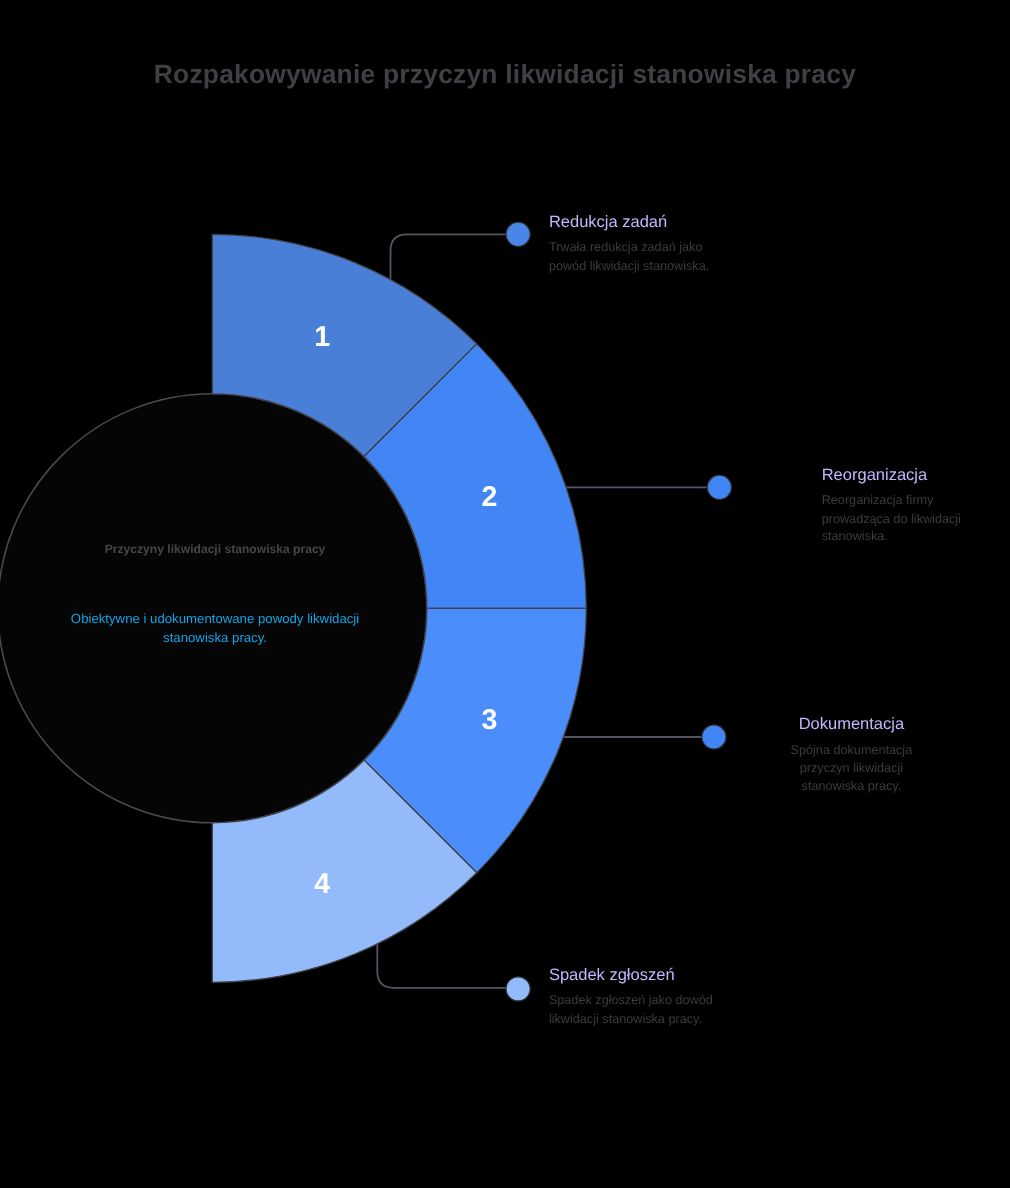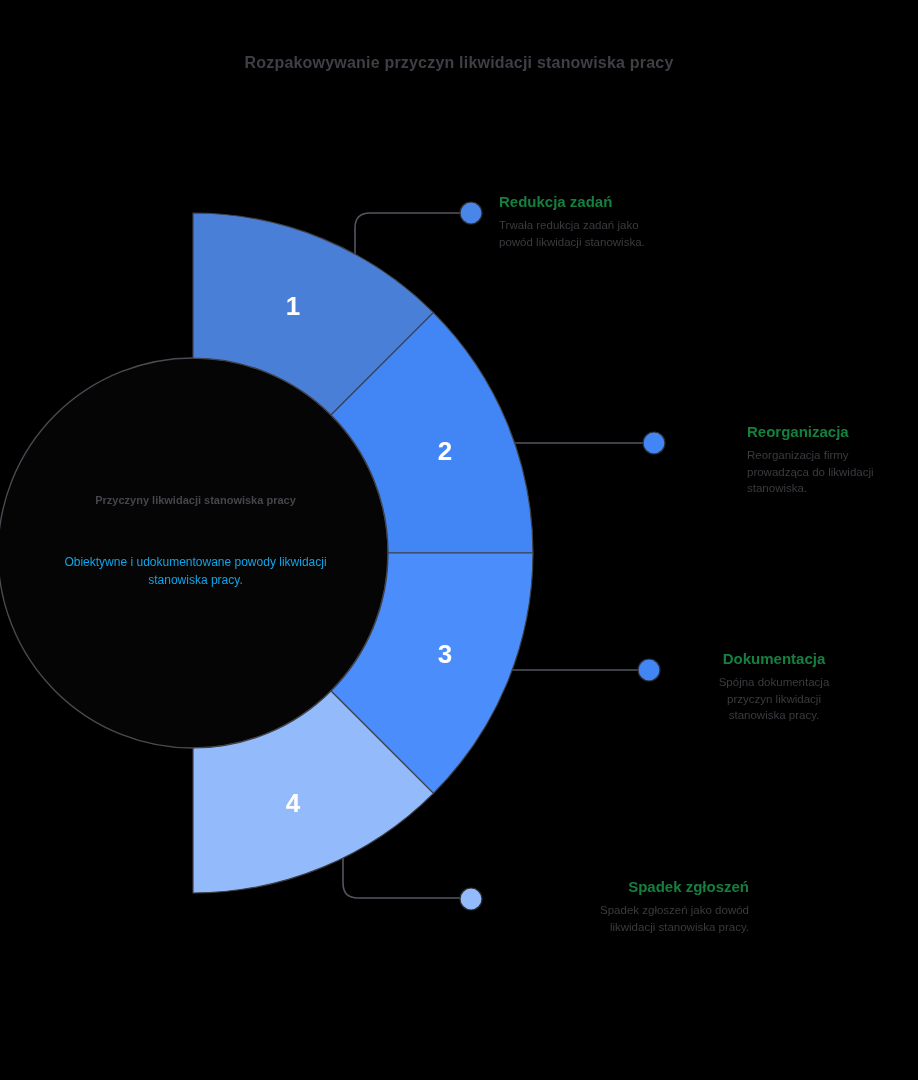--- a/index.html
+++ b/index.html
@@ -19,21 +19,21 @@
     inset: 0;
     width: 918px;
     height: 1080px;
   }
   .title {
     position: absolute;
     top: 54px;
     left: 0;
     width: 918px;
     text-align: center;
-    font-size: 16px;
+    font-size: 24px;
     font-weight: bold;
     color: #3f3f46;
     letter-spacing: 0.2px;
   }
   svg.diagram {
     position: absolute;
     top: 0;
     left: 0;
   }
   .seg-num {
@@ -63,22 +63,22 @@
     text-align: center;
     font-size: 12px;
     color: #0ea5e9;
     line-height: 1.5;
   }
   .label-block {
     position: absolute;
   }
   .label-title {
     font-size: 15px;
-    font-weight: bold;
-    color: #15803d;
+    font-weight: normal;
+    color: #c4b5fd;
     margin: 0 0 7px 0;
     white-space: nowrap;
   }
   .label-desc {
     font-size: 11.5px;
     color: #3b3b40;
     line-height: 1.45;
     margin: 0;
     white-space: pre-line;
   }
@@ -153,19 +153,19 @@
 stanowiska.</p>
   </div>
 
   <div class="label-block" style="left:664px; top:650px; width:220px;text-align:center;">
     <p class="label-title">Dokumentacja</p>
     <p class="label-desc">Spójna dokumentacja
 przyczyn likwidacji
 stanowiska pracy.</p>
   </div>
 
-  <div class="label-block" style="left:499px; top:878px; width:250px;text-align:right;">
+  <div class="label-block" style="left:499px; top:878px; width:250px;">
     <p class="label-title">Spadek zgłoszeń</p>
     <p class="label-desc">Spadek zgłoszeń jako dowód
 likwidacji stanowiska pracy.</p>
   </div>
 
 </div>
 
 </body></html>

